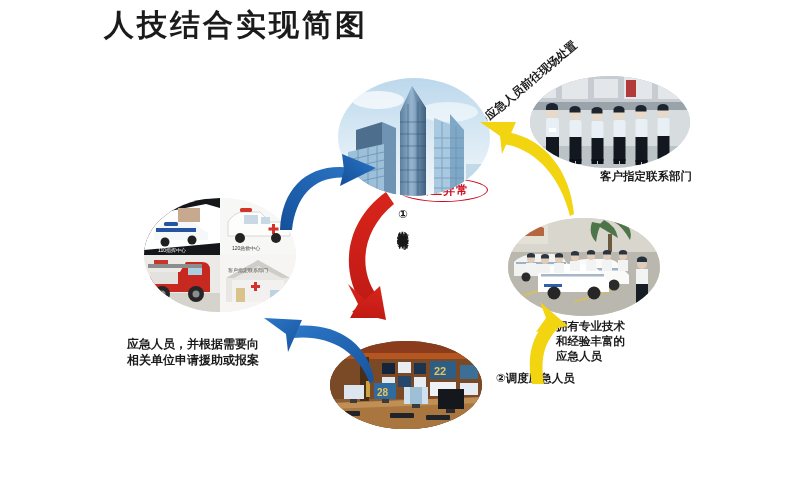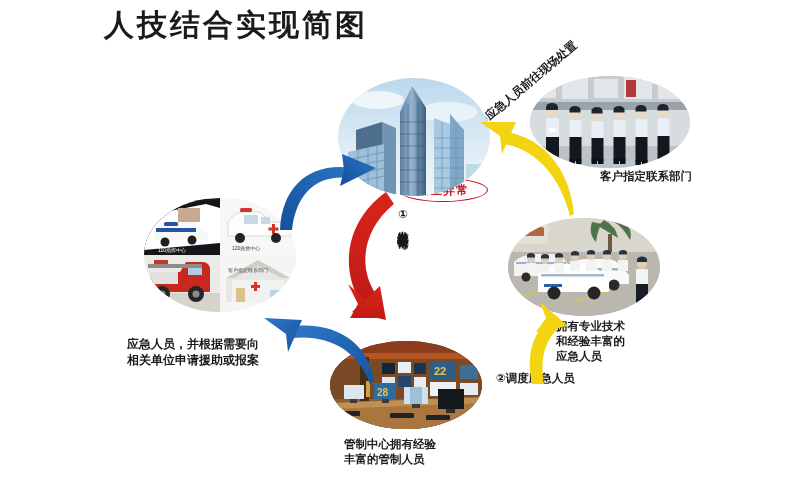--- a/index.html
+++ b/index.html
@@ -61,22 +61,20 @@
 <div class="stage">
 
   <div id="title-cn">人技结合实现简图</div>
 
   <div id="notify-text" class="tx">应急人员，并根据需要向
 相关单位申请援助或报案</div>
   <div id="guard-caption" class="tx">客户指定联系部门</div>
   <div id="resp-caption" class="tx">拥有专业技术
 和经验丰富的
 应急人员</div>
-  <div id="control-caption" class="tx">管制中心拥有经验
-丰富的管制人员</div>
   <div id="step2-label" class="tx">②调度应急人员</div>
   <div id="step1-label">①应急人员前往现场处置</div>
   <div id="alarm-signal-label">①发出异常报警信号</div>
 
   <div id="abnormal-badge">
     <span>发生异常</span>
   </div>
 
   <div class="photo" id="photo-building">
     <svg viewBox="0 0 152 118" preserveAspectRatio="none">

